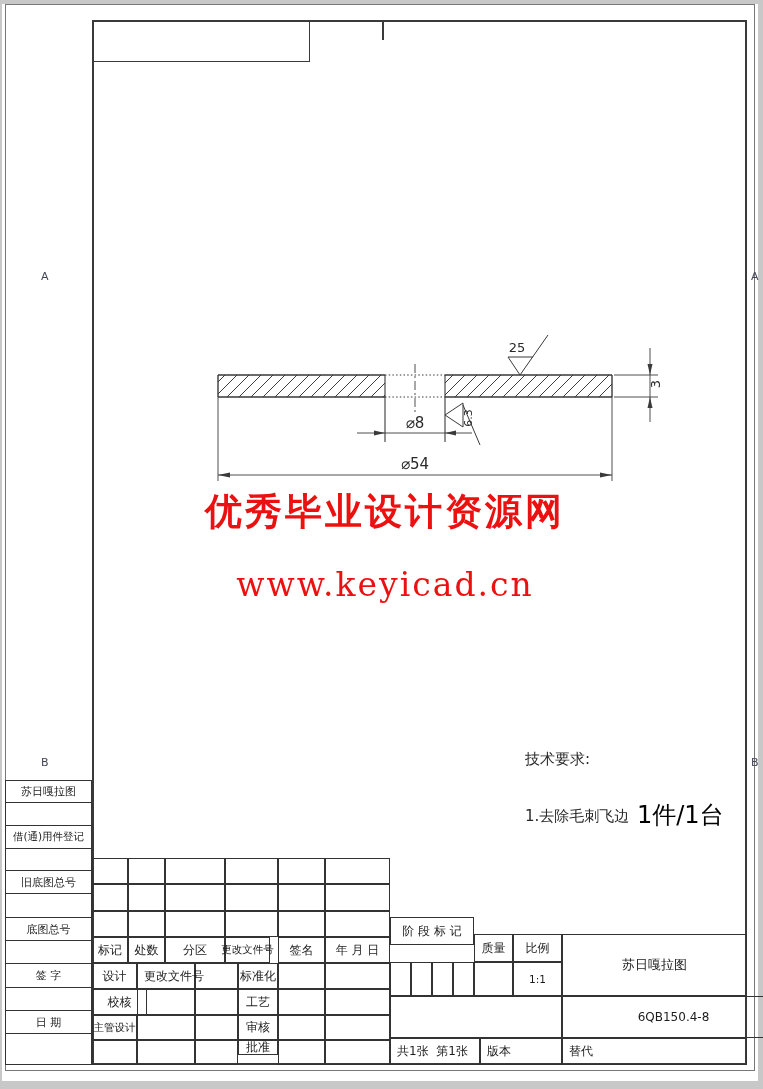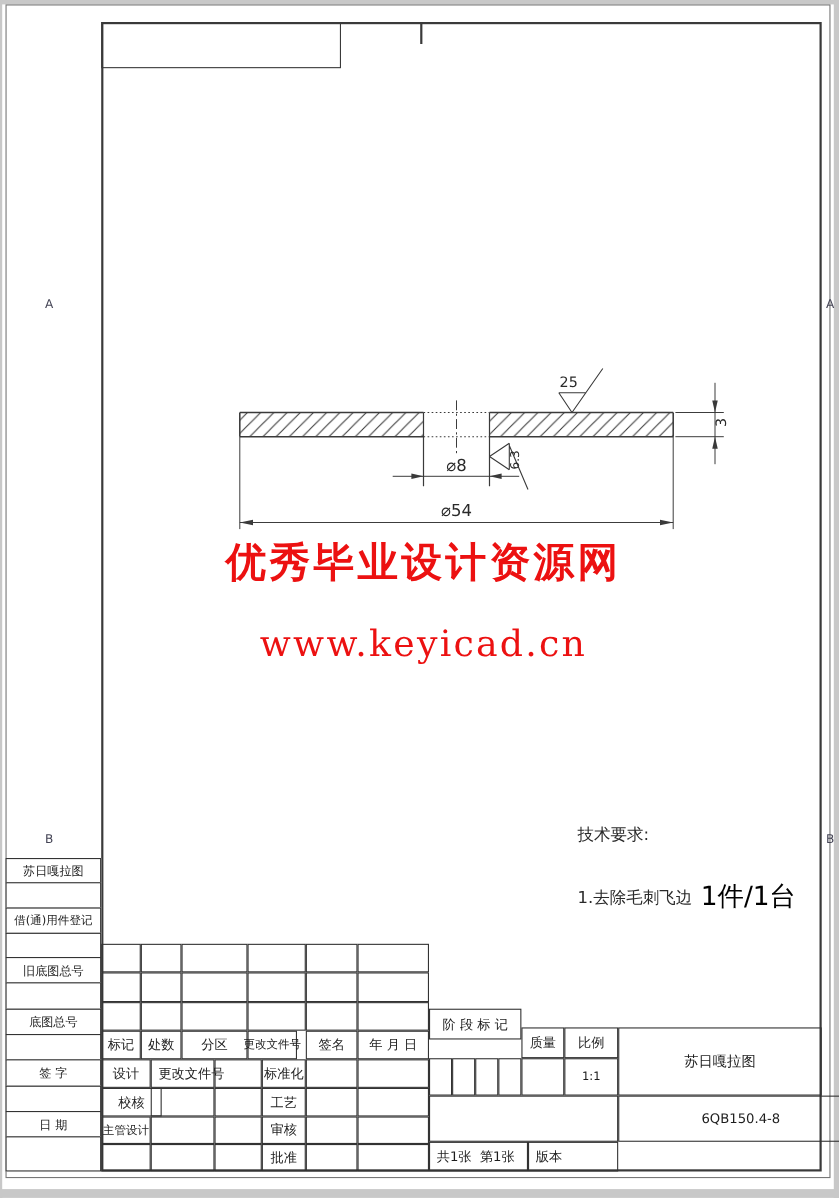--- a/index.html
+++ b/index.html
@@ -149,32 +149,33 @@
   <div class="c sm" style="left:0;top:157px;width:45px;height:25px">主管设计</div>
   <div class="c" style="left:45px;top:157px;width:58px;height:25px"></div>
   <div class="c" style="left:103px;top:157px;width:43px;height:25px"></div>
   <div class="c" style="left:146px;top:157px;width:40px;height:25px">审核</div>
   <div class="c" style="left:186px;top:157px;width:47px;height:25px"></div>
   <div class="c" style="left:233px;top:157px;width:65px;height:25px"></div>
 
   <div class="c" style="left:0;top:182px;width:45px;height:25px"></div>
   <div class="c" style="left:45px;top:182px;width:58px;height:25px"></div>
   <div class="c" style="left:103px;top:182px;width:43px;height:25px"></div>
-  <div class="c" style="left:146px;top:182px;width:40px;height:25px">批准</div>
+  <div class="c" style="left:146px;top:182px;width:40px;height:15px">批准</div>
   <div class="c" style="left:186px;top:182px;width:47px;height:25px"></div>
   <div class="c" style="left:233px;top:182px;width:65px;height:25px"></div>
 
   <div class="c" style="left:298px;top:59px;width:84px;height:28px">阶 段 标 记</div>
   <div class="c" style="left:382px;top:76px;width:39px;height:28px">质量</div>
   <div class="c" style="left:421px;top:76px;width:49px;height:28px">比例</div>
   <div class="c" style="left:298px;top:104px;width:21px;height:34px"></div>
   <div class="c" style="left:319px;top:104px;width:21px;height:34px"></div>
   <div class="c" style="left:340px;top:104px;width:21px;height:34px"></div>
   <div class="c" style="left:361px;top:104px;width:21px;height:34px"></div>
   <div class="c" style="left:382px;top:104px;width:39px;height:34px"></div>
   <div class="c sm" style="left:421px;top:104px;width:49px;height:34px">1:1</div>
   <div class="c" style="left:298px;top:138px;width:172px;height:42px"></div>
   <div class="c cl" style="left:298px;top:180px;width:90px;height:27px">共1张  第1张</div>
   <div class="c cl" style="left:388px;top:180px;width:82px;height:27px">版本</div>
 
   <div class="c" style="left:470px;top:76px;width:185px;height:62px;font-size:13px">苏日嘎拉图</div>
   <div class="c" style="left:470px;top:138px;width:223px;height:42px">6QB150.4-8</div>
+  <div class="c cl" style="left:470px;top:180px;width:185px;height:27px">替代</div>
 </div>
 
 </body></html>

